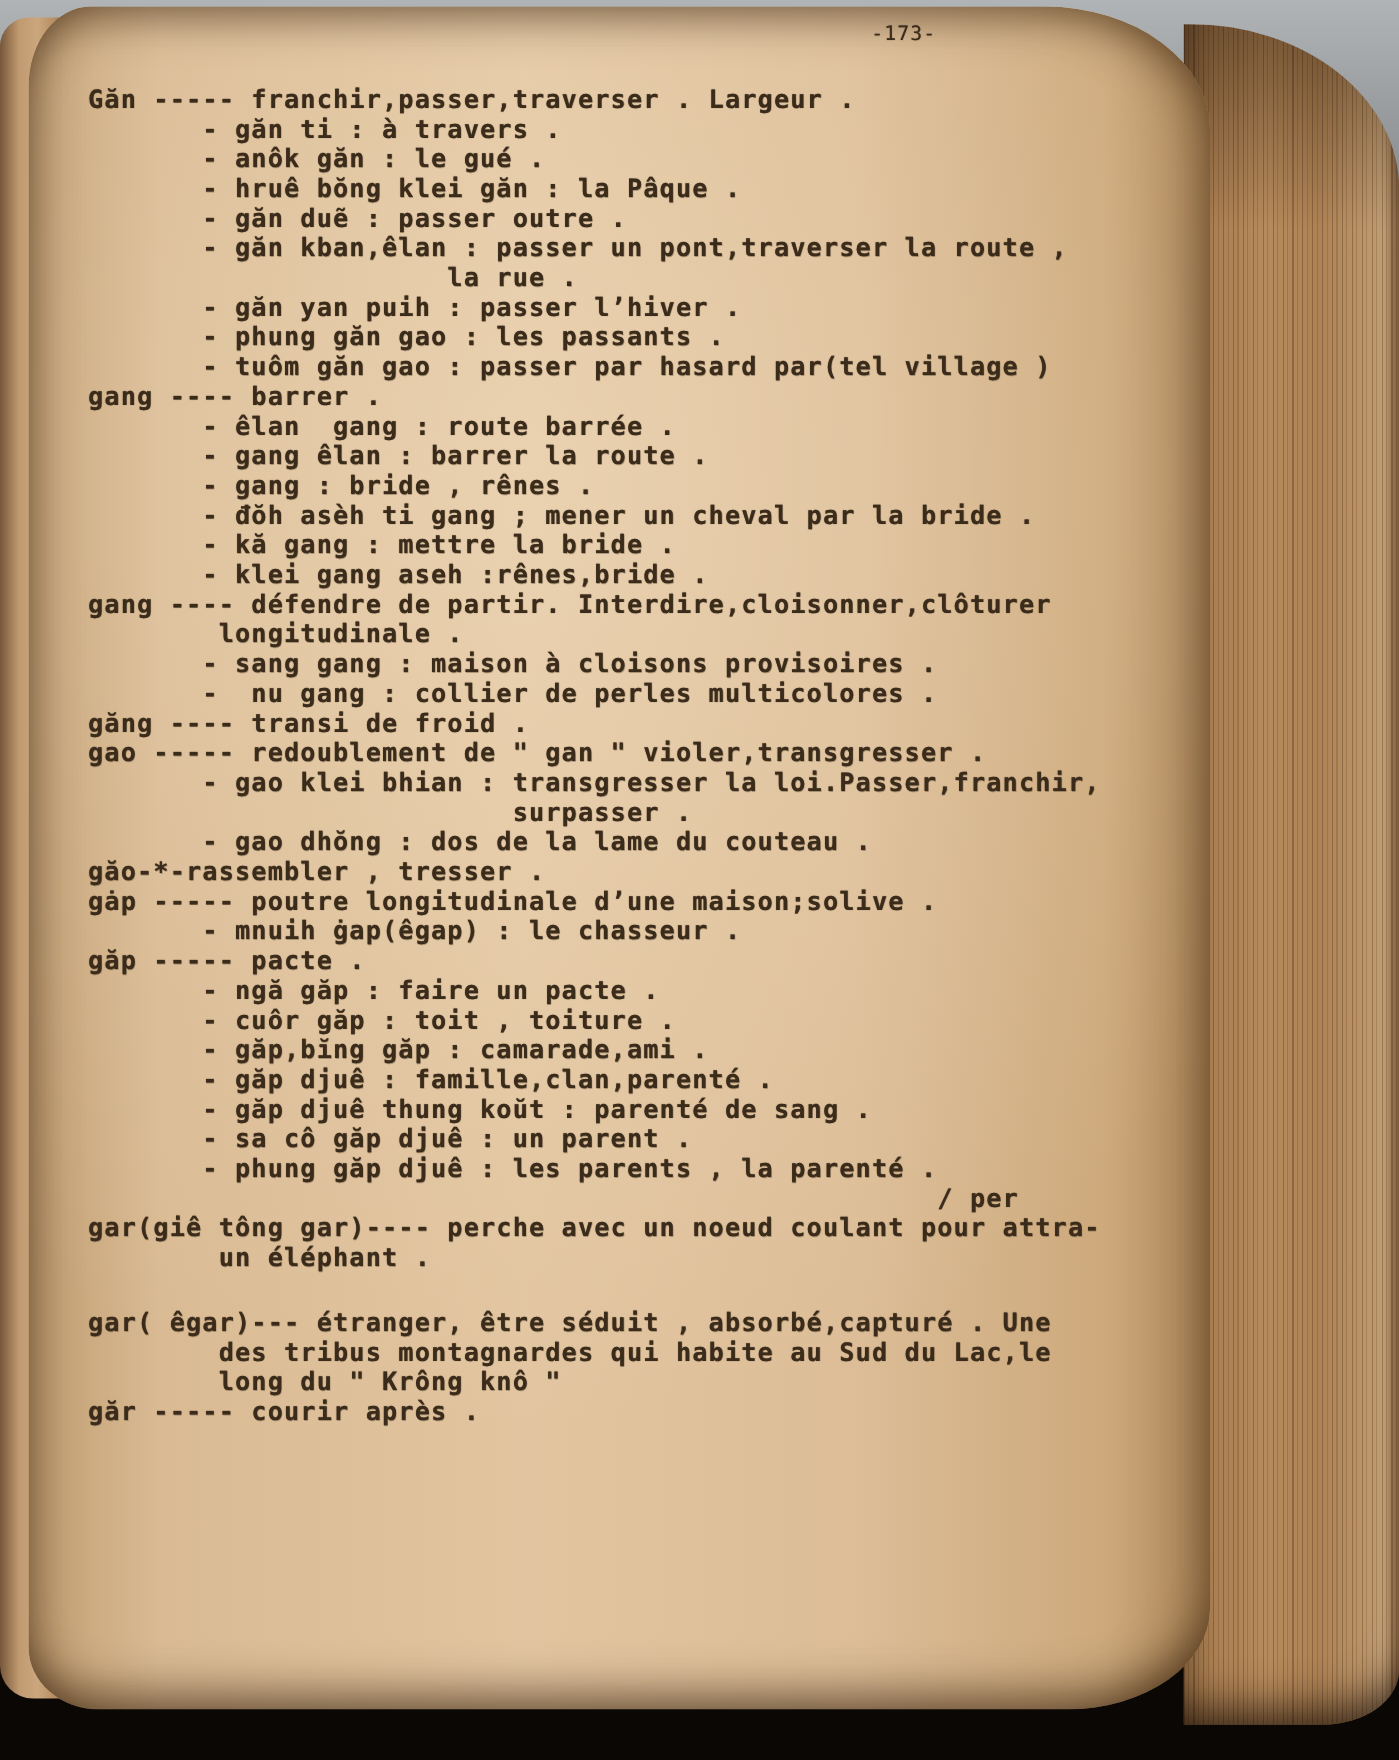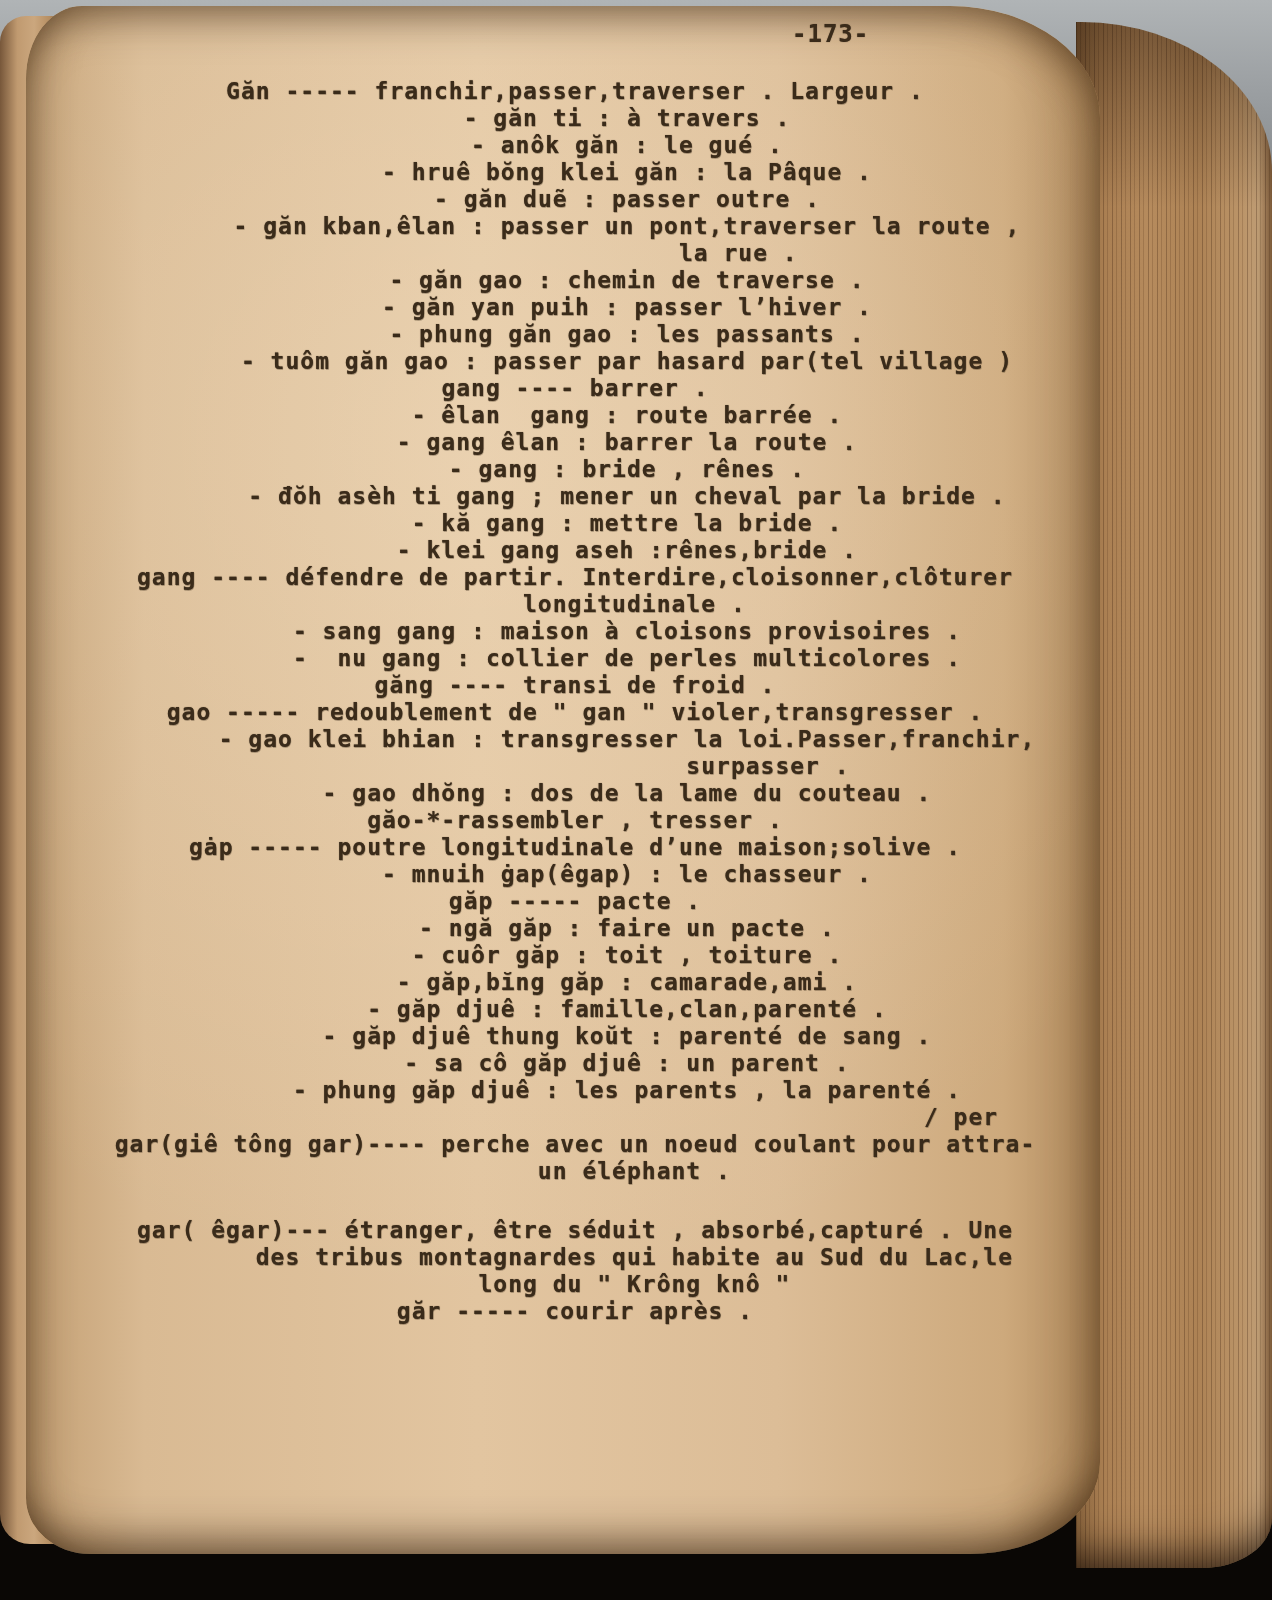--- a/index.html
+++ b/index.html
@@ -50,31 +50,31 @@
     border-radius:56px 150px 130px 64px / 72px 112px 92px 56px;
     box-shadow:
       inset 0 28px 40px -18px rgba(62,38,16,.55),
       inset 0 -34px 44px -22px rgba(48,28,10,.62),
       inset -36px 0 54px -28px rgba(72,45,18,.5),
       inset 32px 0 46px -30px rgba(70,44,18,.48);
     z-index:3;
   }
   .page-number{
     position:absolute;left:766px;top:14px;
-    font-size:24px;font-weight:bold;letter-spacing:1px;
+    font-size:18px;font-weight:normal;letter-spacing:1px;
     color:var(--ink,#3a2b1a);
     text-shadow:0 0 1px rgba(58,43,26,.7);
   }
   .text{
     position:absolute;left:54px;top:72px;width:990px;
     font-size:23px;line-height:27px;font-weight:bold;letter-spacing:1px;
     color:var(--ink,#3a2b1a);
     text-shadow:0 0 1px rgba(58,43,26,.65), .5px .6px 0 rgba(58,43,26,.28);
   }
-  .tl{white-space:pre;text-align:center;}
+  .tl{white-space:pre;}
   .g{}
   .g2{margin-top:32px;}
 </style>
 </head>
 <body>
 
 <div class="bg-top"></div>
 <div class="left-page"></div>
 <div class="fore-edge">
   <div class="striations"></div>
@@ -83,21 +83,20 @@
 <div class="page">
   <div class="page-number">-173-</div>
   <div class="text">
     <div class="tl">Găn ----- franchir,passer,traverser . Largeur .</div>
     <div class="tl">       - găn ti : à travers .</div>
     <div class="tl">       - anôk găn : le gué .</div>
     <div class="tl">       - hruê bŏng klei găn : la Pâque .</div>
     <div class="tl">       - găn duẽ : passer outre .</div>
     <div class="tl">       - găn kban,êlan : passer un pont,traverser la route ,</div>
     <div class="tl">                      la rue .</div>
-    <div class="tl">       - găn gao : chemin de traverse .</div>
     <div class="tl">       - găn yan puih : passer l’hiver .</div>
     <div class="tl">       - phung găn gao : les passants .</div>
     <div class="tl">       - tuôm găn gao : passer par hasard par(tel village )</div>
     <div class="tl g">gang ---- barrer .</div>
     <div class="tl">       - êlan  gang : route barrée .</div>
     <div class="tl">       - gang êlan : barrer la route .</div>
     <div class="tl">       - gang : bride , rênes .</div>
     <div class="tl">       - đŏh asèh ti gang ; mener un cheval par la bride .</div>
     <div class="tl">       - kă gang : mettre la bride .</div>
     <div class="tl">       - klei gang aseh :rênes,bride .</div>

